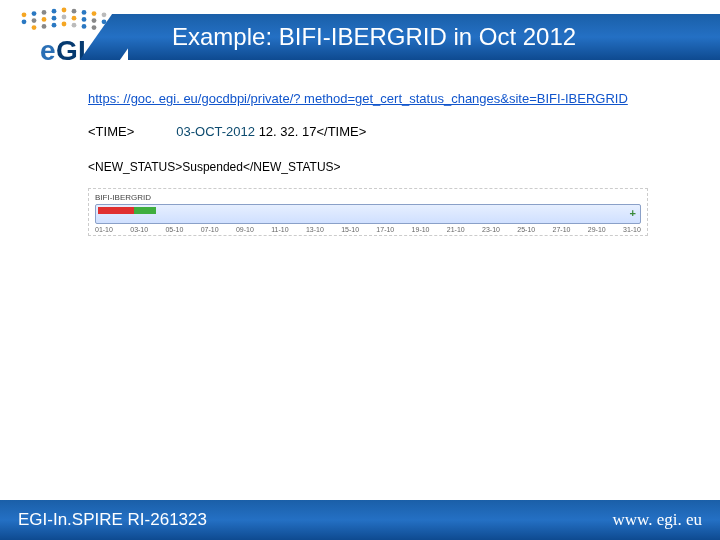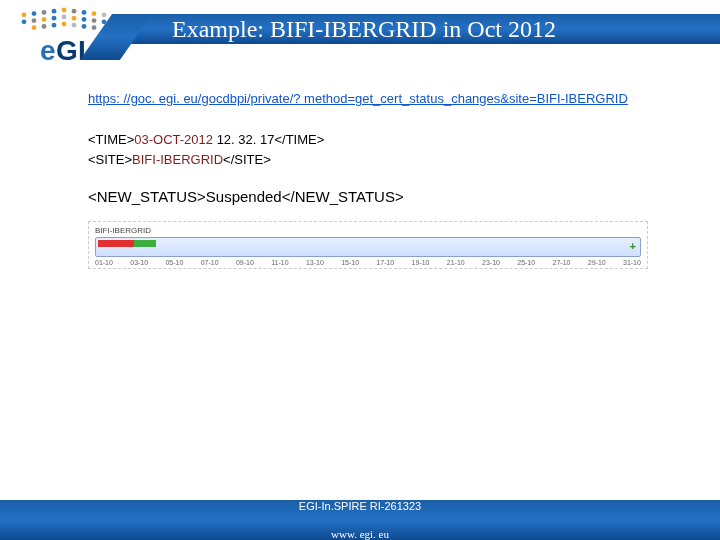--- a/index.html
+++ b/index.html
@@ -1,33 +1,33 @@
 <!DOCTYPE html>
 <html><head>
 <meta charset="utf-8">
 <style>
   * { margin: 0; padding: 0; box-sizing: border-box; }
   body { width: 720px; height: 540px; font-family: Arial, Helvetica, sans-serif; background: #fff; position: relative; overflow: hidden; }
   .header { height: 72px; position: relative; background: #fff; }
   .logo { position: absolute; left: 6px; top: 4px; width: 124px; height: 68px; }
-  .title-bar { position: absolute; left: 128px; top: 14px; right: 0; height: 30px; background: linear-gradient(to bottom, #1a5fa8 0%, #2470c4 50%, #0e4a90 100%); display: flex; align-items: center; padding-left: 44px; color: #fff; font-size: 24px; font-weight: 400; font-family: Liberation Serif, serif; }
+  .title-bar { position: absolute; left: 128px; top: 14px; right: 0; height: 46px; background: linear-gradient(to bottom, #1a5fa8 0%, #2470c4 50%, #0e4a90 100%); display: flex; align-items: center; padding-left: 44px; color: #fff; font-size: 24px; font-weight: 400; }
   .title-bar::before { content: ""; position: absolute; left: -32px; top: 0; width: 40px; height: 46px; background: linear-gradient(to bottom, #1a5fa8 0%, #2470c4 50%, #0e4a90 100%); transform: skewX(-35deg); }
   .content { padding: 18px 72px 0 88px; font-size: 13px; color: #000; }
-  .url { color: #1155cc; text-decoration: underline; line-height: 1.4; margin-bottom: 22px; display: block; }
+  .url { color: #1155cc; text-decoration: underline; line-height: 1.4; margin-bottom: 14px; display: block; }
   .xml-block { line-height: 1.55; margin-bottom: 16px; }
-  .xml-block .hl { color: #7f1d1d; }
-  .new-status { font-size: 15px; line-height: 1.5; }
+  .xml-block .hl { color: #0c4a6e; margin-left: 42px; }
+  .new-status { font-size: 12px; line-height: 1.5; }
   .chart-wrap { margin: 12px 0 0 0; border: 1px dashed #ccc; padding: 4px 6px 2px 6px; }
   .chart-head { font-size: 8px; color: #444; margin-bottom: 2px; }
   .chart { position: relative; height: 20px; border: 1px solid #8aa0c8; background: linear-gradient(to bottom, #e6efff, #d0e0ff); border-radius: 2px; }
   .bar-red { position: absolute; left: 2px; top: 2px; height: 7px; width: 36px; background: #e03030; }
   .bar-green { position: absolute; left: 38px; top: 2px; height: 7px; width: 22px; background: #3fae3f; }
   .plus { position: absolute; right: 4px; top: 2px; color: #3a8a3a; font-size: 11px; font-weight: bold; }
   .axis { display: flex; justify-content: space-between; font-size: 7px; color: #666; margin-top: 2px; }
-  .footer { position: absolute; bottom: 0; left: 0; right: 0; height: 40px; background: linear-gradient(to bottom, #1a5fa8 0%, #2470c4 50%, #0e4a90 100%); display: flex; justify-content: space-between; align-items: center; padding: 0 18px; color: #fff; font-size: 11px; flex-direction: column; }
+  .footer { position: absolute; bottom: 0; left: 0; right: 0; height: 40px; background: linear-gradient(to bottom, #1a5fa8 0%, #2470c4 50%, #0e4a90 100%); display: flex; justify-content: space-between; align-items: center; padding: 0 18px; color: #fff; font-size: 17px; }
   .footer .site { color: #fff; font-family: Liberation Serif, serif; }
 </style>
 </head>
 <body>
 
 <div class="header">
   <div class="logo">
     <svg width="124" height="68" viewBox="0 0 124 68">
       <g id="dotgrid">
           <circle cx="18" cy="10.8" r="2.4" fill="#f5a623"></circle>
@@ -66,23 +66,20 @@
   </div>
 </div>
 
 <div class="content">
   <a class="url">https: //goc. egi. eu/gocdbpi/private/? method=get_cert_status_changes&amp;site=BIFI-IBERGRID</a>
 
   <div class="xml-block">
     <div>
       <span>&lt;TIME&gt;</span><span class="hl">03-OCT-2012</span><span> 12. 32. 17&lt;/TIME&gt;</span>
     </div>
-    <div>
-      <span>&lt;SITE&gt;</span><span class="hl">BIFI-IBERGRID</span><span>&lt;/SITE&gt;</span>
-    </div>
   </div>
 
   <div class="new-status">
     <span>&lt;NEW_STATUS&gt;</span><span class="hl">Suspended</span><span>&lt;/NEW_STATUS&gt;</span>
   </div>
 
   <div class="chart-wrap">
     <div class="chart-head">BIFI-IBERGRID</div>
     <div class="chart">
       <div class="bar-red"></div>

